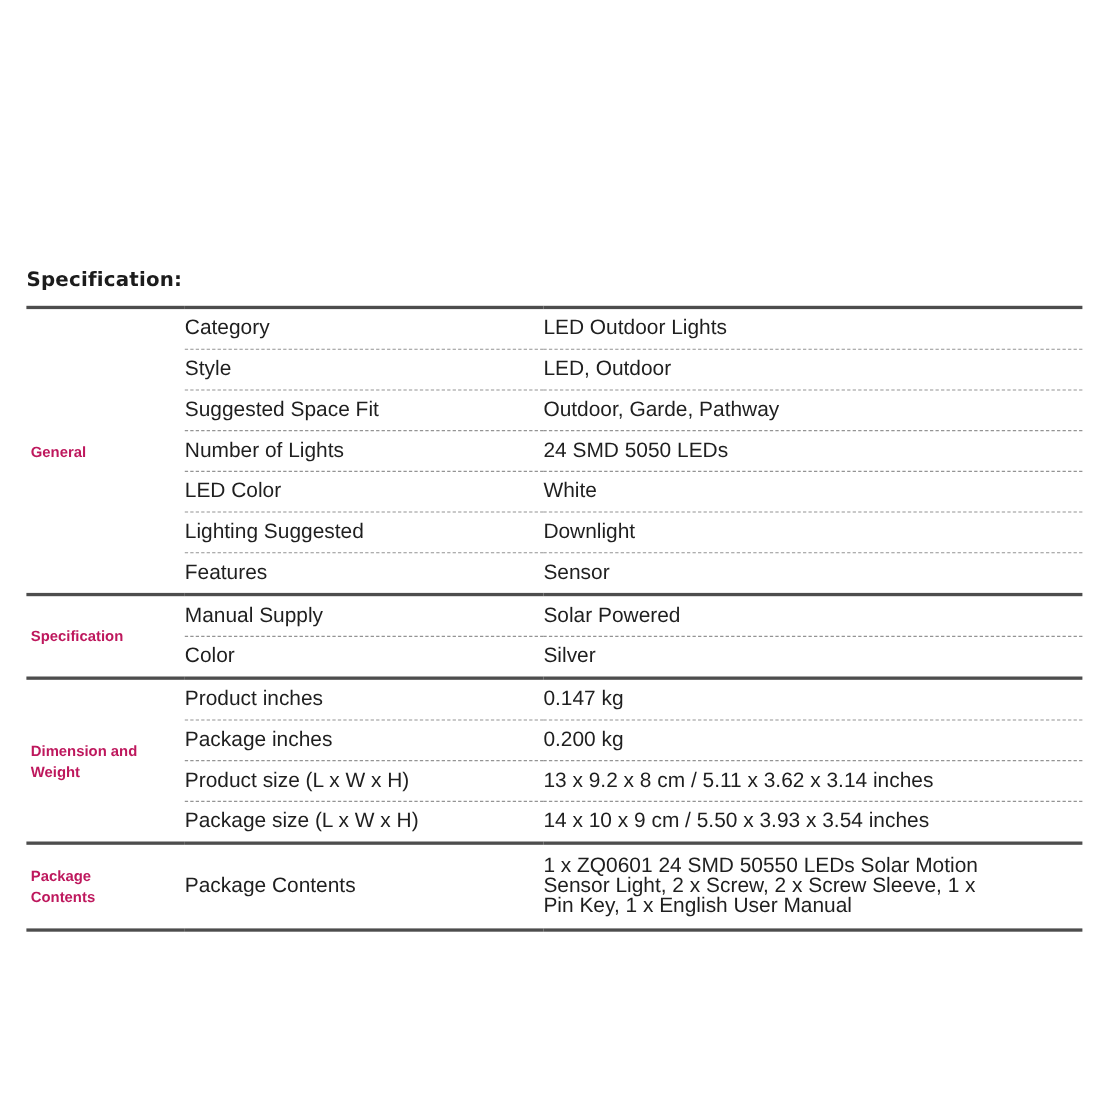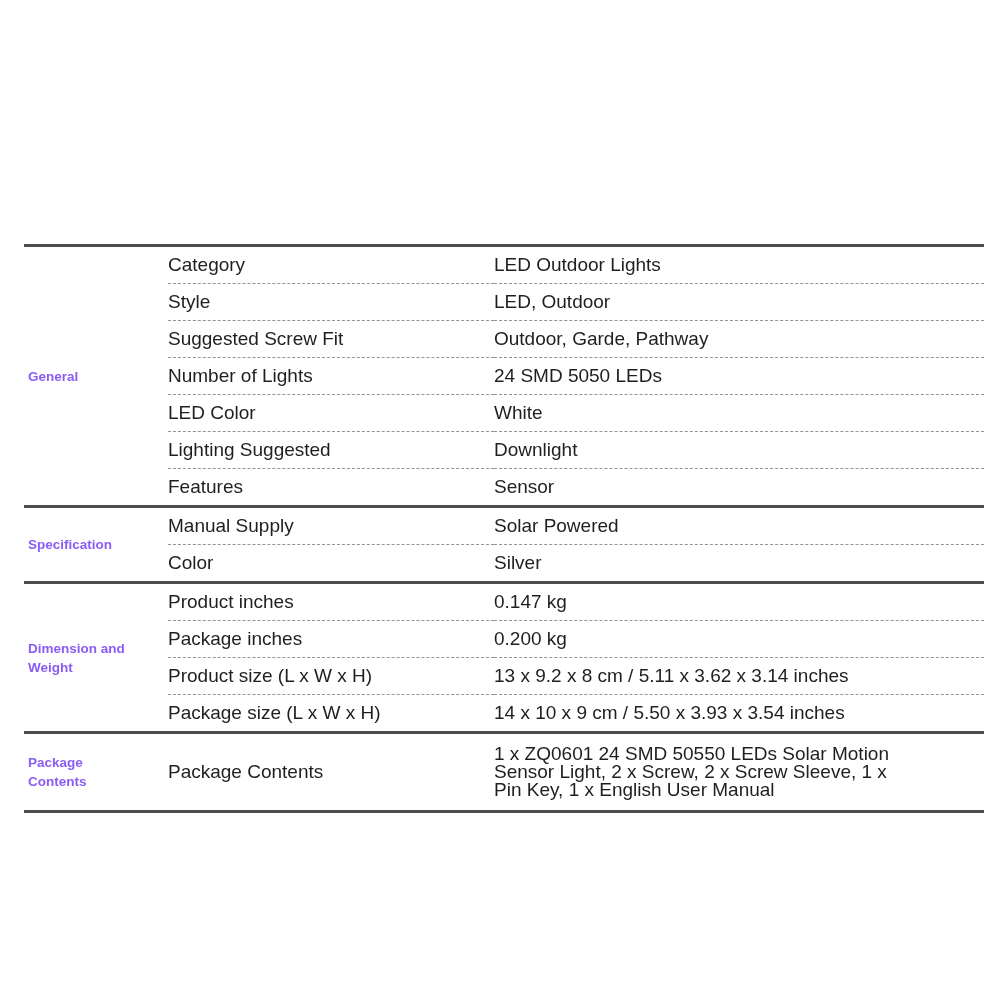--- a/index.html
+++ b/index.html
@@ -43,21 +43,21 @@
   col.c-section { width: 144px; }
   col.c-attr    { width: 326px; }
   col.c-value   { width: 490px; }
 
   th.section-cell {
     text-align: left;
     vertical-align: middle;
     font-size: 13.5px;
     font-weight: bold;
     line-height: 19px;
-    color: #8b5cf6;
+    color: #be185d;
     padding: 2px 32px 2px 4px;
   }
   td.attr-cell, td.value-cell {
     font-size: 19px;
     font-weight: normal;
     line-height: 18px;
     vertical-align: middle;
     padding: 9px 8px 9px 0;
     color: #1f1f1f;
   }
@@ -76,40 +76,41 @@
   }
   .pkg-value {
     max-width: 420px;
   }
 </style>
 </head>
 <body>
 
 <div class="page">
 
+  <h2 class="heading">Specification:</h2>
 
   <table class="spec">
     <colgroup>
       <col class="c-section">
       <col class="c-attr">
       <col class="c-value">
     </colgroup>
 
     <tbody>
       <tr>
         <th class="section-cell" rowspan="7">General</th>
         <td class="attr-cell">Category</td>
         <td class="value-cell">LED Outdoor Lights</td>
       </tr>
       <tr>
         <td class="attr-cell">Style</td>
         <td class="value-cell">LED, Outdoor</td>
       </tr>
       <tr>
-        <td class="attr-cell">Suggested Screw Fit</td>
+        <td class="attr-cell">Suggested Space Fit</td>
         <td class="value-cell">Outdoor, Garde, Pathway</td>
       </tr>
       <tr>
         <td class="attr-cell">Number of Lights</td>
         <td class="value-cell">24 SMD 5050 LEDs</td>
       </tr>
       <tr>
         <td class="attr-cell">LED Color</td>
         <td class="value-cell">White</td>
       </tr>

